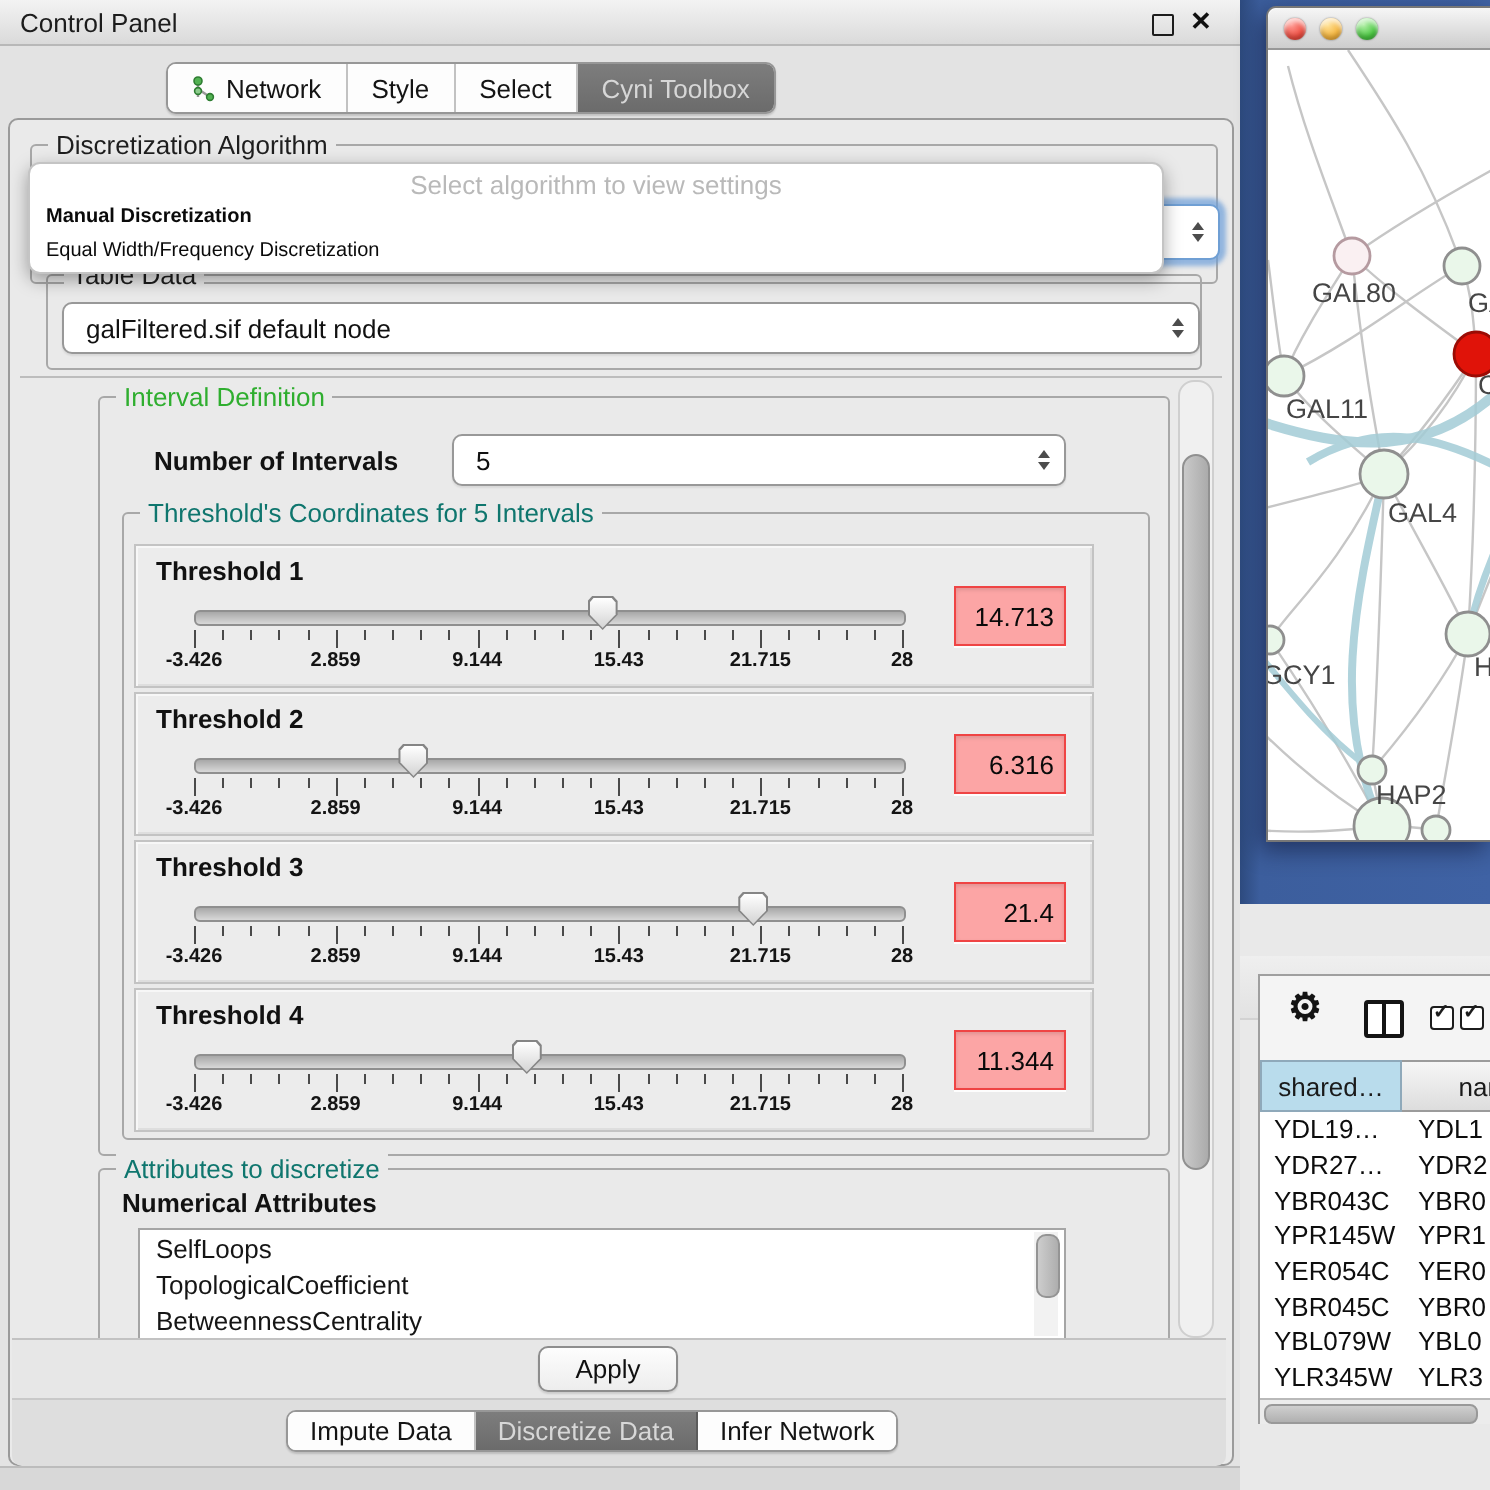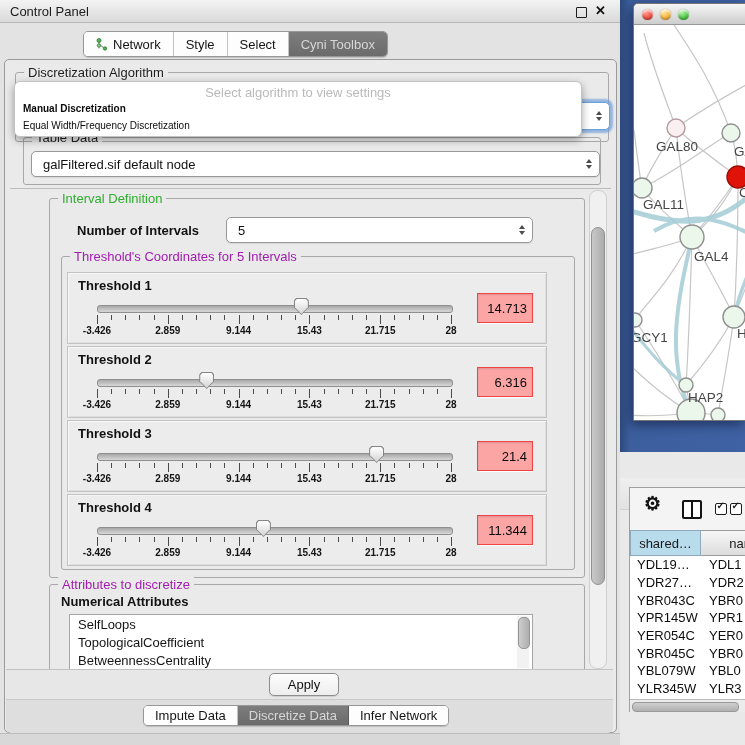--- a/index.html
+++ b/index.html
@@ -27,21 +27,21 @@
   #bottom-tabs{left:143px;top:705px;height:19px}
   #bottom-tabs .si{padding:0 11px;font-size:13px}
 
   
   #outer-panel{left:4px;top:59px;width:611px;height:672px;background:#eaeaea;border:1px solid #9a9a9a;border-radius:5px}
 
   
   .group{position:absolute;border:1px solid #a8a8a8;border-radius:3px}
   .gtitle{position:absolute;top:-8px;left:8px;background:#eaeaea;padding:0 4px;font-size:13px;color:#1e1e1e;white-space:nowrap}
   .gtitle.green{color:#2fae2f}
-  .gtitle.blue{color:#a21caf}
+  .gtitle.blue{color:#0f766e}
 
   
   .combo{position:absolute;background:#fff;border:1px solid #989898;border-radius:5px;font-size:13px;color:#111;display:flex;align-items:center;padding-left:11px;box-shadow:0 1px 1px rgba(0,0,0,.08)}
   .stepper{position:absolute;right:7px;top:50%;transform:translateY(-50%);display:flex;flex-direction:column;gap:2px}
   .stepper i{display:block;width:0;height:0;border-left:3.5px solid transparent;border-right:3.5px solid transparent}
   .stepper .up{border-bottom:4px solid #4c4c4c}
   .stepper .down{border-top:4px solid #4c4c4c}
 
   
   #algo-combo{left:24px;top:101px;width:572px;height:26px;border:1px solid #6f9fd4;box-shadow:0 0 2px 3px rgba(108,158,216,.7)}

